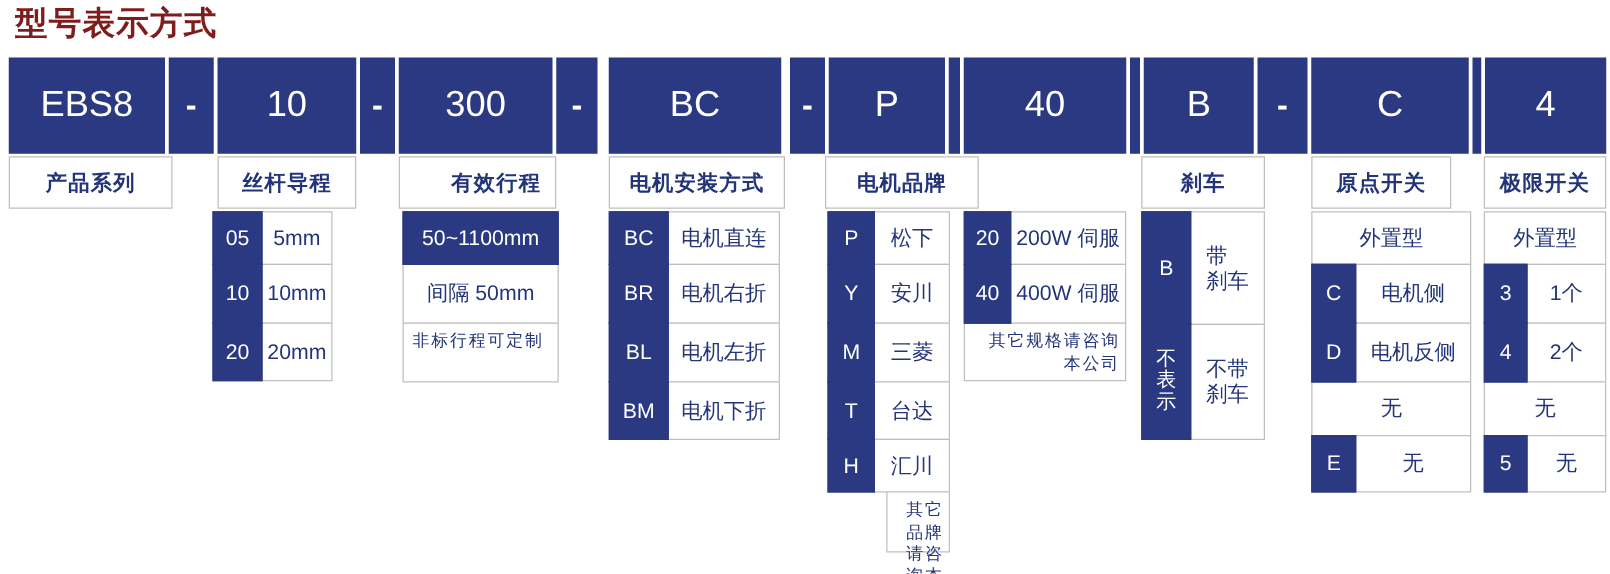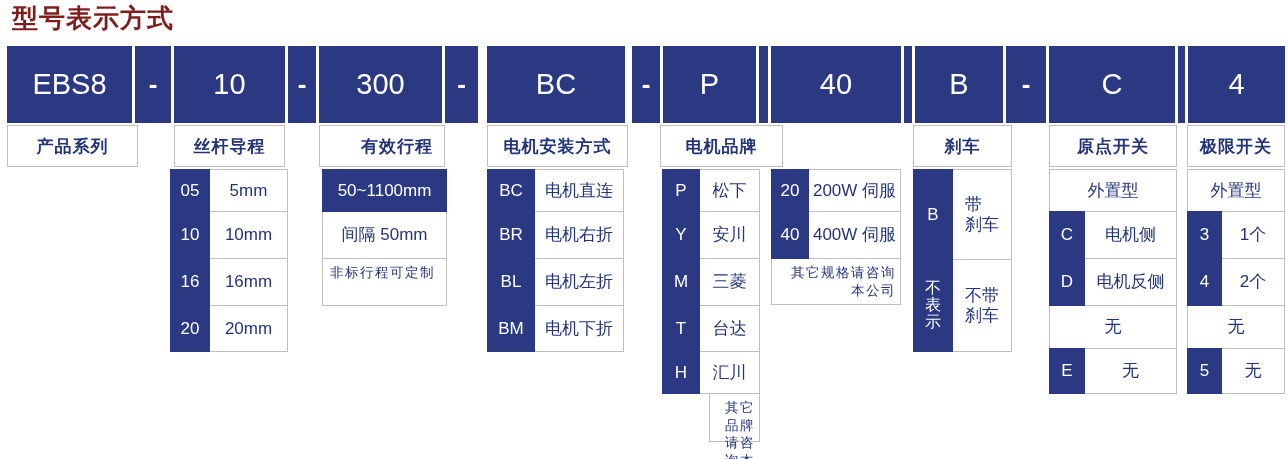--- a/index.html
+++ b/index.html
@@ -69,35 +69,31 @@
   <div class="seg" style="left:1049px;width:126px;">C</div>
   <div class="seg" style="left:1178px;width:7px;"></div>
   <div class="seg" style="left:1188px;width:97px;">4</div>
 
   <div class="lab" style="left:7px;width:131px;">产品系列</div>
   <div class="lab" style="left:174px;width:111px;">丝杆导程</div>
   <div class="lab" style="left:319px;width:126px;padding-left:30px;">有效行程</div>
   <div class="lab" style="left:487px;width:141px;">电机安装方式</div>
   <div class="lab" style="left:660px;width:123px;">电机品牌</div>
   <div class="lab" style="left:913px;width:99px;">刹车</div>
-  <div class="lab" style="left:1049px;width:128px;">原点开关</div>
+  <div class="lab" style="left:1049px;width:112px;">原点开关</div>
   <div class="lab" style="left:1187px;width:98px;">极限开关</div>
 
-  <div class="tbl" style="left:170px;width:118px;">
+  <div class="tbl" style="left:170px;width:96px;">
     <div class="tr" style="height:43px;">
       <div class="cell code" style="width:40px;">05</div>
       <div class="cell val">5mm</div>
     </div>
     <div class="tr" style="height:48px;">
       <div class="cell code" style="width:40px;">10</div>
       <div class="cell val">10mm</div>
-    </div>
-    <div class="tr" style="height:48px;">
-      <div class="cell code" style="width:40px;">16</div>
-      <div class="cell val">16mm</div>
     </div>
     <div class="tr" style="height:47px;">
       <div class="cell code" style="width:40px;">20</div>
       <div class="cell val">20mm</div>
     </div>
   </div>
 
   <div class="tbl" style="left:322px;width:125px;">
     <div class="tr" style="height:43px;">
       <div class="cell fullnavy">50~1100mm</div>

